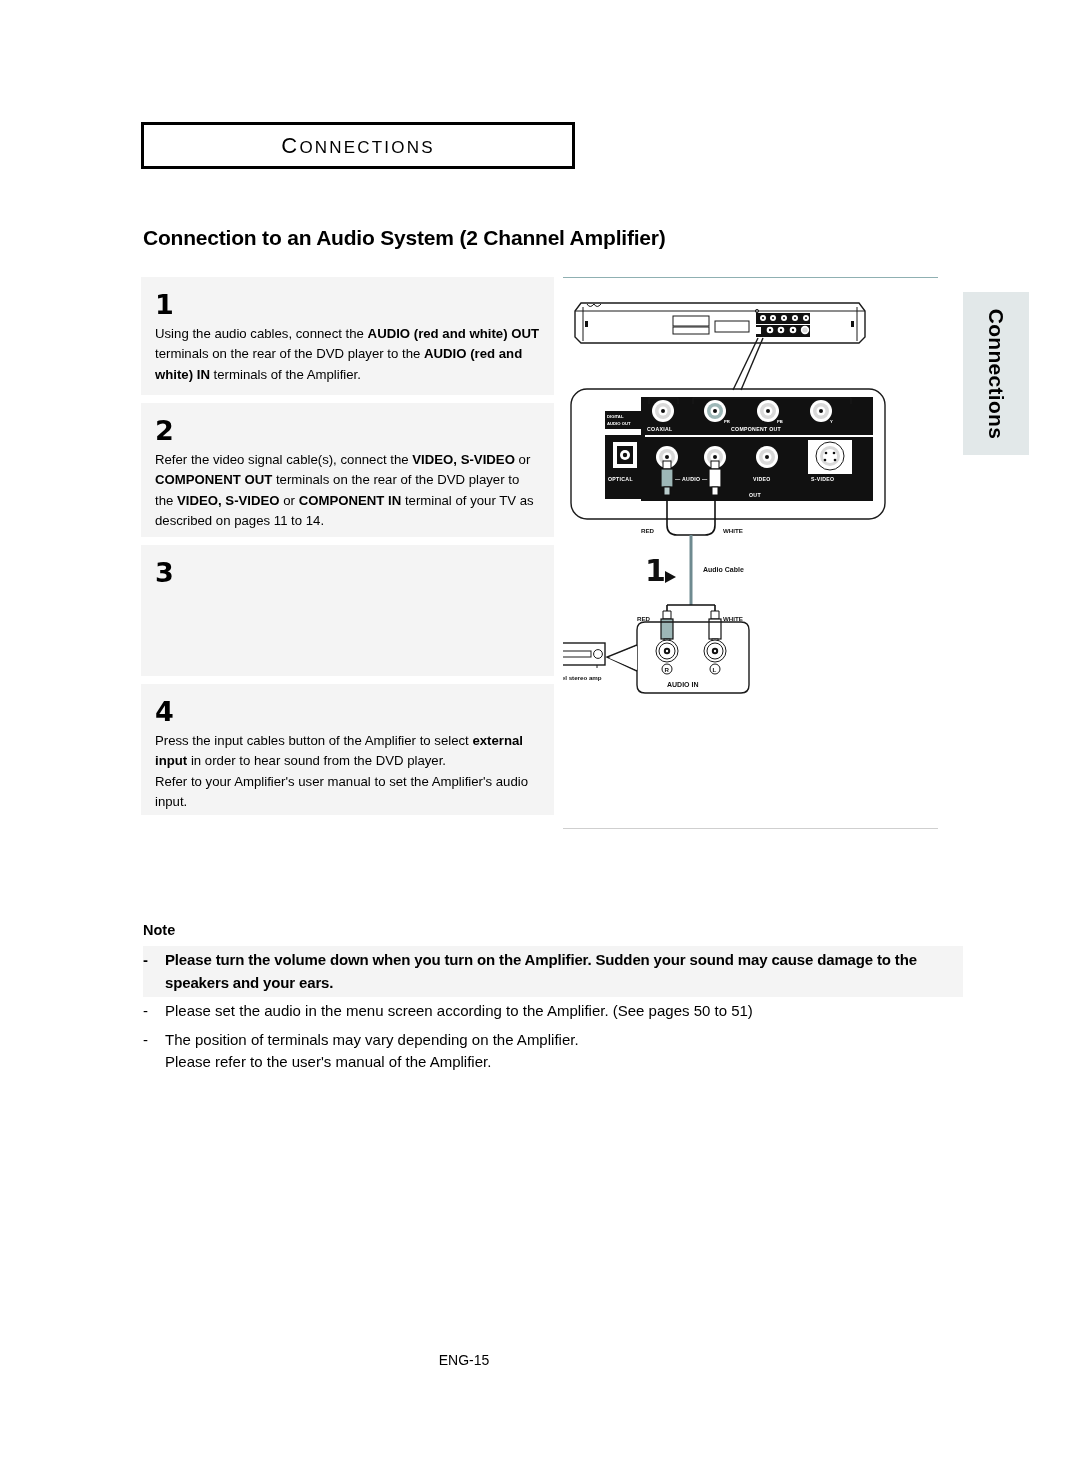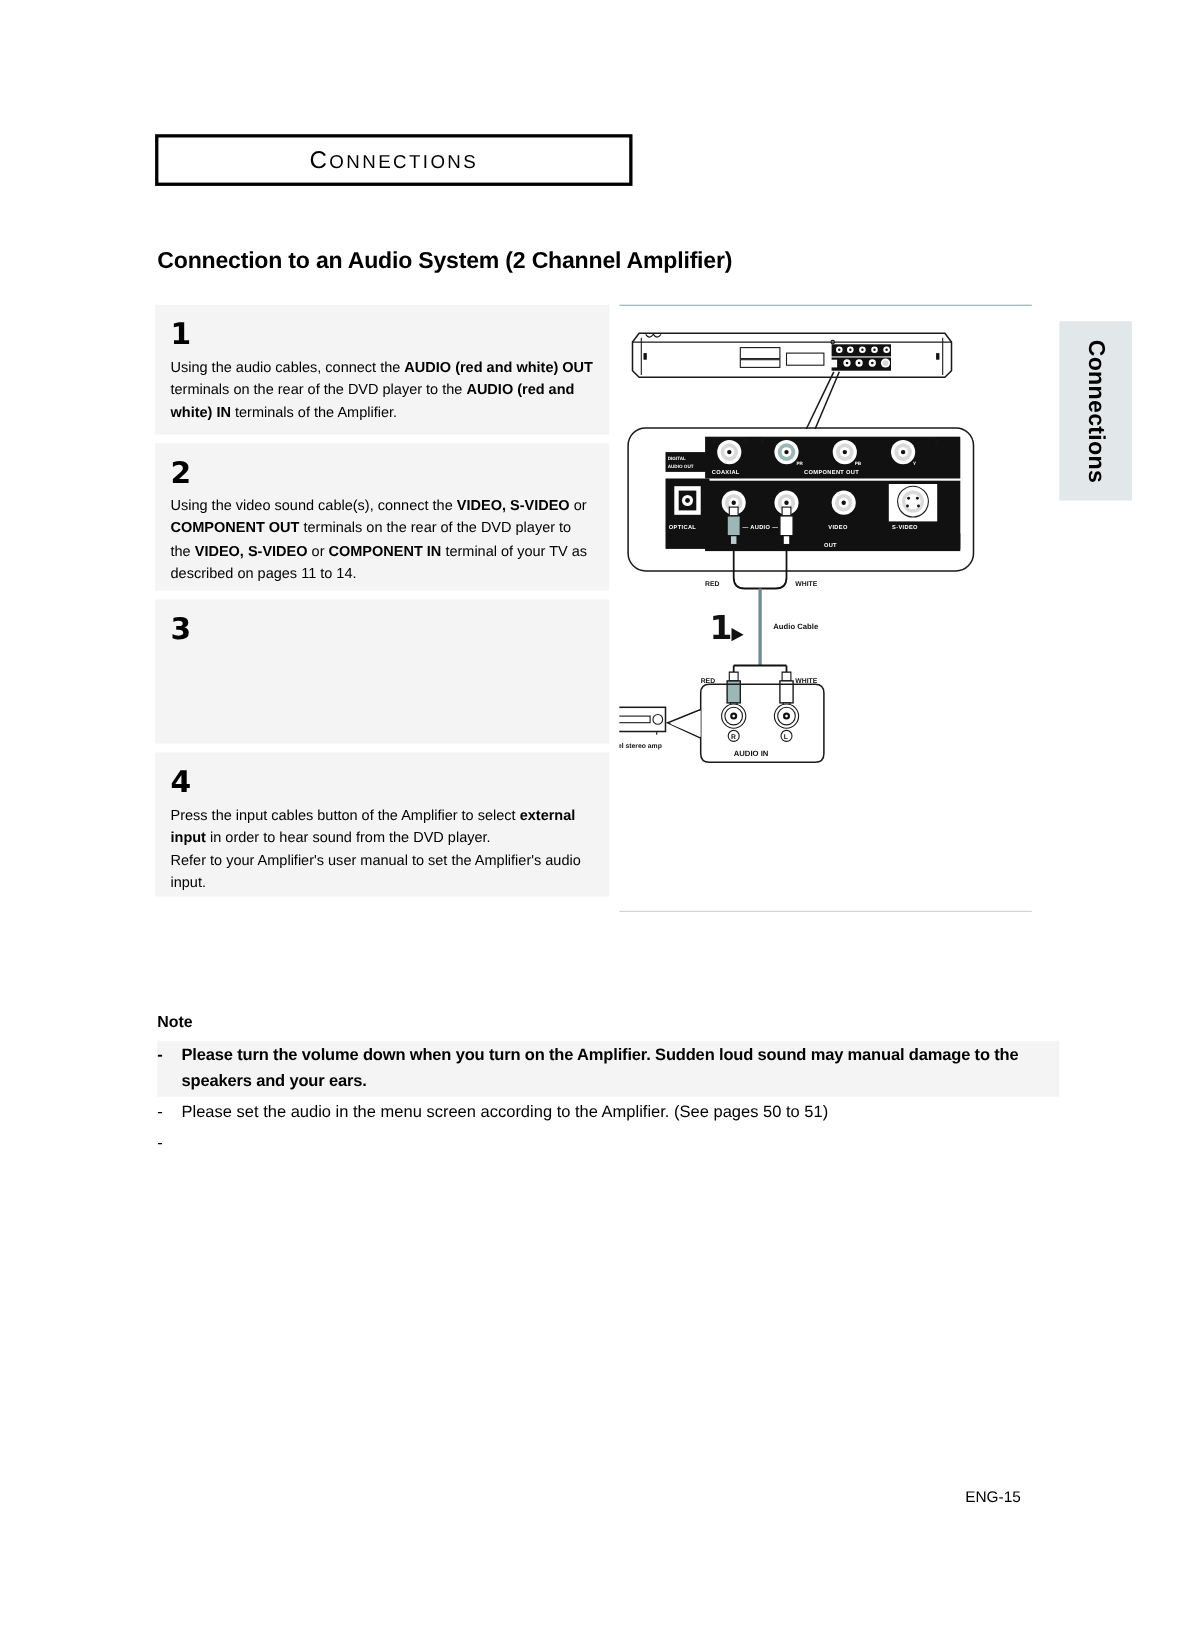--- a/index.html
+++ b/index.html
@@ -158,41 +158,41 @@
     font-size: 15px;
     letter-spacing: -0.15px;
   }
 
   
   #footer-page {
     position: absolute;
     left: 0;
     top: 1352px;
     width: 928px;
-    text-align: right;
+    text-align: center;
     font-size: 14px;
   }
 </style>
 </head>
 <body>
 
 <div id="chapter-box">
   <div class="label"><span class="first">C</span><span>ONNECTIONS</span></div>
 </div>
 
 <div id="page-title">Connection to an Audio System (2 Channel Amplifier)</div>
 
 <div id="steps">
   <div class="step-box step-1">
     <div class="num">1</div>
     <div class="body"><span>Using the audio cables, connect the </span><b>AUDIO (red and white) OUT</b><span> terminals on the rear of the DVD player to the </span><b>AUDIO (red and white) IN</b><span> terminals of the Amplifier.</span></div>
   </div>
   <div class="step-box step-2">
     <div class="num">2</div>
-    <div class="body"><span>Using the video sound cable(s), connect the </span><b>VIDEO, S-VIDEO</b><span> or </span><b>COMPONENT OUT</b><span> terminals on the rear of the DVD player to the </span><b>VIDEO, S-VIDEO</b><span> or </span><b>COMPONENT IN</b><span> terminal of your TV as described on pages 11 to 14.</span></div>
+    <div class="body"><span>Refer the video signal cable(s), connect the </span><b>VIDEO, S-VIDEO</b><span> or </span><b>COMPONENT OUT</b><span> terminals on the rear of the DVD player to the </span><b>VIDEO, S-VIDEO</b><span> or </span><b>COMPONENT IN</b><span> terminal of your TV as described on pages 11 to 14.</span></div>
   </div>
   <div class="step-box step-3">
     <div class="num">3</div>
   </div>
   <div class="step-box step-4">
     <div class="num">4</div>
     <div class="body"><span>Press the input cables button of the Amplifier to select </span><b>external input</b><span>  in order to hear sound from the DVD player.</span><span></span><br><span>Refer to your Amplifier's user manual to set the Amplifier's audio input.</span></div>
   </div>
 </div>
 
@@ -434,26 +434,28 @@
       <text class="capTxtS" x="-26" y="395">2-Channel stereo amp</text>
     </g>
   </svg>
 </div>
 
 <div id="note-block">
   <div class="note-heading">Note</div>
 
   <div class="note-item emphasis">
     <div class="dash">-</div>
-    <div class="txt">Please turn the volume down when you turn on the Amplifier. Sudden loud sound may manual damage to the speakers and your ears.</div>
+    <div class="txt">Please turn the volume down when you turn on the Amplifier. Sudden your sound may cause damage to the speakers and your ears.</div>
   </div>
 
   <div class="note-item">
     <div class="dash">-</div>
     <div class="txt">Please set the audio in the menu screen according to the Amplifier. (See pages 50 to 51)</div>
   </div>
 
   <div class="note-item">
     <div class="dash">-</div>
+    <div class="txt" style="white-space:pre-line;">The position of terminals may vary depending on the Amplifier.
+Please refer to the user's manual of the Amplifier.</div>
   </div>
 </div>
 
 <div id="footer-page">ENG-15</div>
 
 </body></html>

